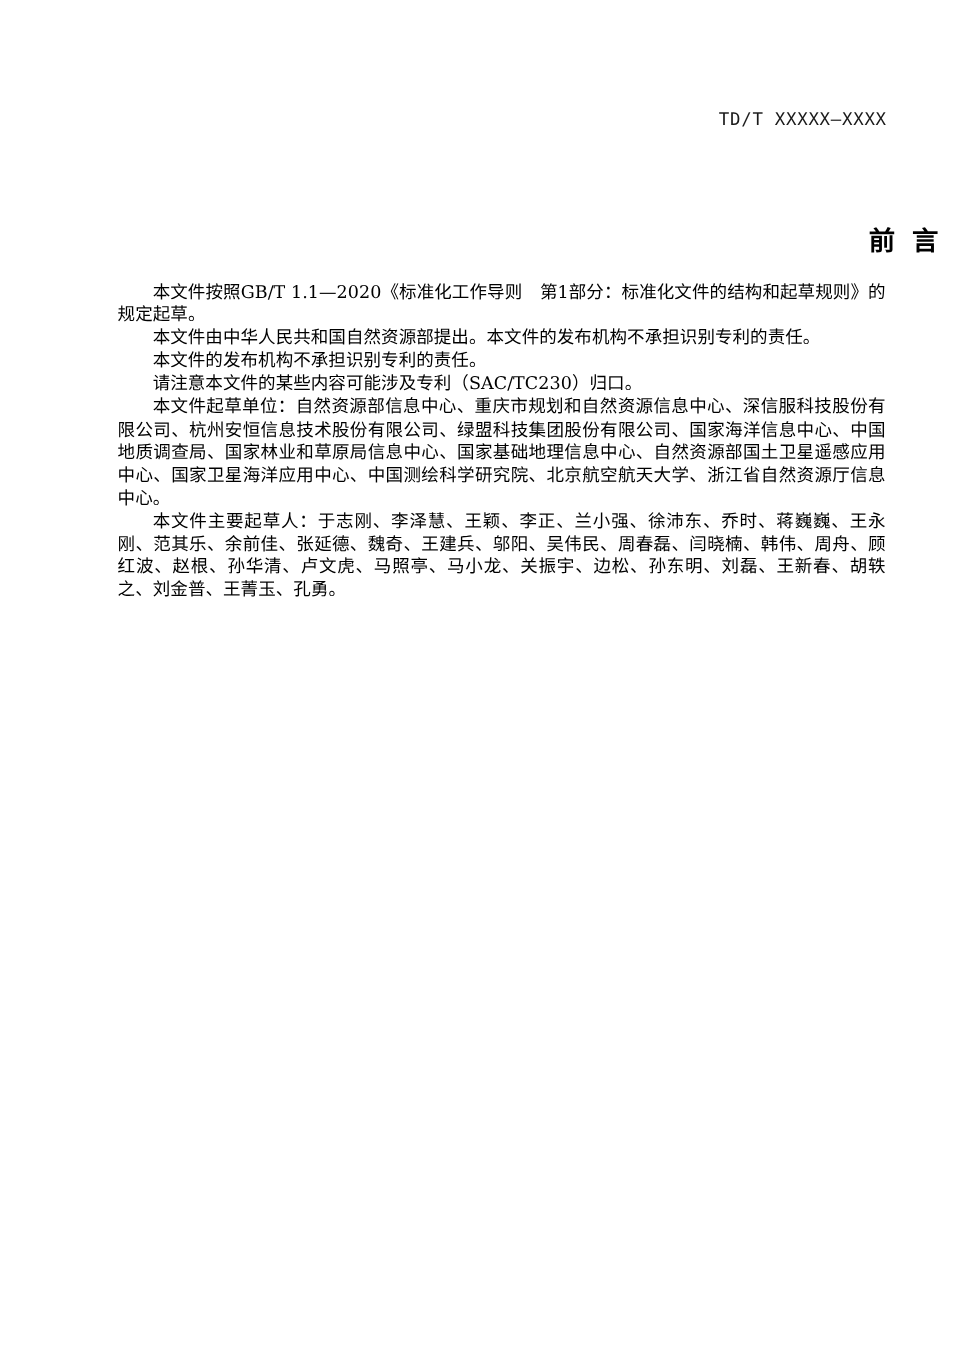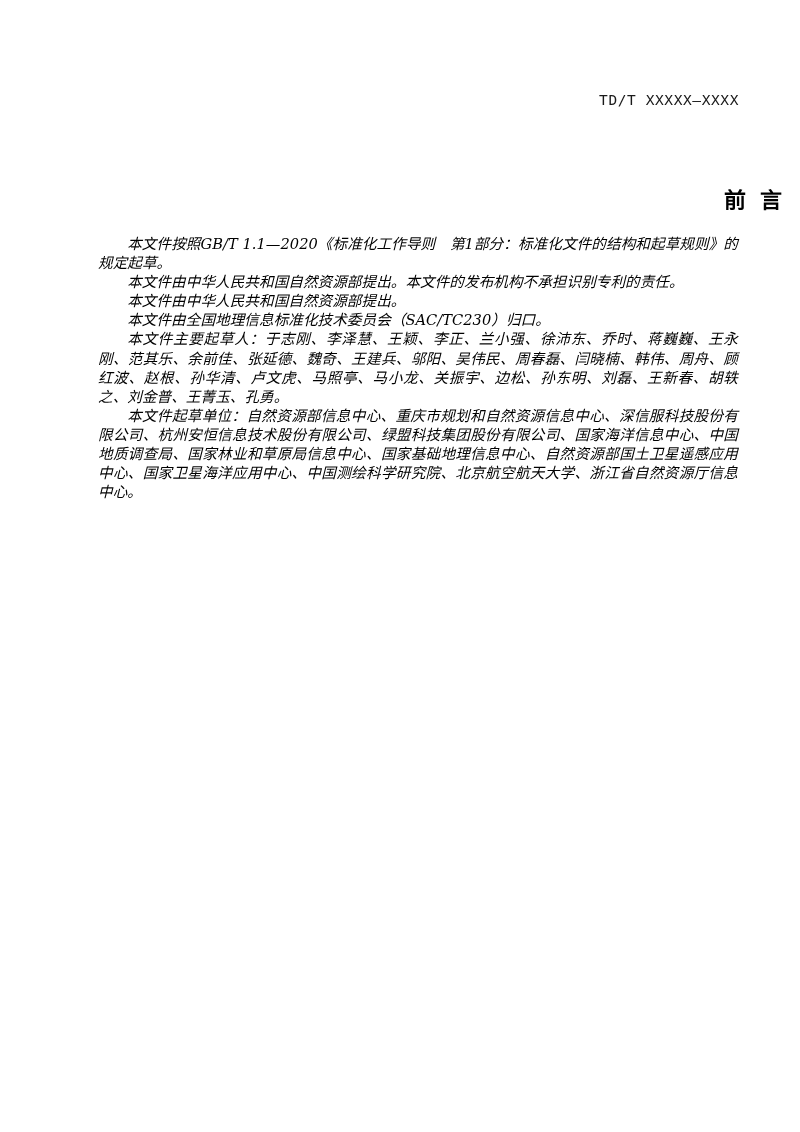--- a/index.html
+++ b/index.html
@@ -62,21 +62,20 @@
     line-height: 19.1px;
     text-align: justify;
     text-justify: inter-ideograph;
     color: #000000;
     margin: 0;
     word-break: break-all;
     letter-spacing: 0.05px;
   }
   .para.indent {
     text-indent: 2em;
-    font-style: italic;
   }
 
   
   .page-number {
     position: absolute;
     bottom: 82px;
     left: 0;
     right: 60px;
     text-align: right;
     font-family: "DejaVu Serif", "Liberation Serif", serif;
@@ -90,20 +89,20 @@
 
 <div class="page">
 
   <div class="page-header">TD/T XXXXX—XXXX</div>
 
   <div class="doc-title">前言</div>
 
   <div class="body-block">
     <p class="para indent">本文件按照GB/T 1.1—2020《标准化工作导则　第1部分：标准化文件的结构和起草规则》的规定起草。</p>
     <p class="para indent">本文件由中华人民共和国自然资源部提出。本文件的发布机构不承担识别专利的责任。</p>
-    <p class="para indent">本文件由中华人民共和国自然资源部提出。</p>
-    <p class="para indent">本文件由全国地理信息标准化技术委员会（SAC/TC230）归口。</p>
+    <p class="para indent">本文件的发布机构不承担识别专利的责任。</p>
+    <p class="para indent">请注意本文件的某些内容可能涉及专利（SAC/TC230）归口。</p>
+    <p class="para indent">本文件起草单位：自然资源部信息中心、重庆市规划和自然资源信息中心、深信服科技股份有限公司、杭州安恒信息技术股份有限公司、绿盟科技集团股份有限公司、国家海洋信息中心、中国地质调查局、国家林业和草原局信息中心、国家基础地理信息中心、自然资源部国土卫星遥感应用中心、国家卫星海洋应用中心、中国测绘科学研究院、北京航空航天大学、浙江省自然资源厅信息中心。</p>
     <p class="para indent">本文件主要起草人：于志刚、李泽慧、王颖、李正、兰小强、徐沛东、乔时、蒋巍巍、王永刚、范其乐、余前佳、张延德、魏奇、王建兵、邬阳、吴伟民、周春磊、闫晓楠、韩伟、周舟、顾红波、赵根、孙华清、卢文虎、马照亭、马小龙、关振宇、边松、孙东明、刘磊、王新春、胡轶之、刘金普、王菁玉、孔勇。</p>
-    <p class="para indent">本文件起草单位：自然资源部信息中心、重庆市规划和自然资源信息中心、深信服科技股份有限公司、杭州安恒信息技术股份有限公司、绿盟科技集团股份有限公司、国家海洋信息中心、中国地质调查局、国家林业和草原局信息中心、国家基础地理信息中心、自然资源部国土卫星遥感应用中心、国家卫星海洋应用中心、中国测绘科学研究院、北京航空航天大学、浙江省自然资源厅信息中心。</p>
   </div>
 
 
 </div>
 
 </body></html>

